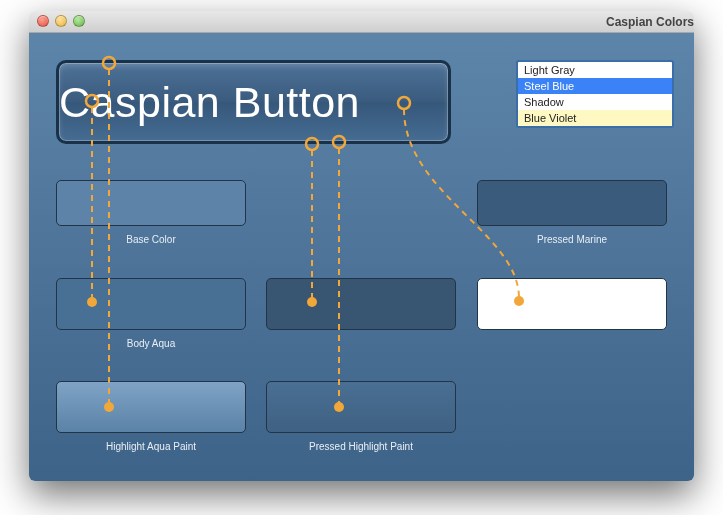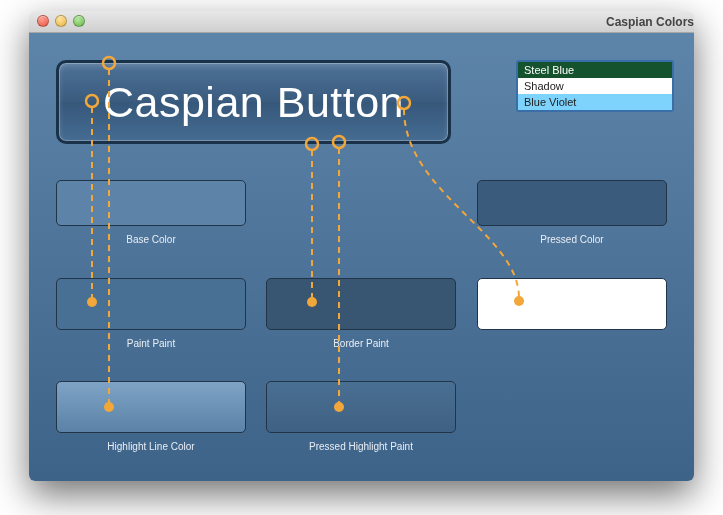--- a/index.html
+++ b/index.html
@@ -8,25 +8,25 @@
 .window{position:absolute;left:29px;top:11px;width:665px;height:470px;border-radius:6px;overflow:hidden;box-shadow:0 14px 36px rgba(0,0,0,.55)}
 .titlebar{height:22px;background:linear-gradient(#e8e8e8,#cfcfcf);border-bottom:1px solid #a8a8a8;position:relative;display:flex;align-items:center;justify-content:flex-end}
 .traffic{position:absolute;left:8px;top:4px;display:flex;gap:6px}
 .dot{width:12px;height:12px;border-radius:50%;border:1px solid rgba(0,0,0,.25);box-shadow:inset 0 1px 1px rgba(255,255,255,.5)}
 .dot.r{background:radial-gradient(circle at 40% 35%,#ff9f92,#e5503c)}
 .dot.y{background:radial-gradient(circle at 40% 35%,#ffe29a,#e6b13a)}
 .dot.g{background:radial-gradient(circle at 40% 35%,#b3eaa0,#69b währ43)}
 .dot.g{background:radial-gradient(circle at 40% 35%,#b3eaa0,#67b244)}
 .title{font-size:12px;font-weight:bold;color:#444}
 .content{position:relative;height:448px;background:linear-gradient(#5d84a9,#3e6388)}
-.bigbtn{position:absolute;left:27px;top:27px;width:395px;height:84px;border-radius:10px;border:3px solid #1a3249;background:linear-gradient(#4d7197,#3a5b7e 50%,#35577a 50%,#466c92);display:flex;align-items:center;justify-content:center;color:#fff;font-family:Georgia,serif;font-size:43px;letter-spacing:.5px;box-shadow:inset 0 0 0 1px rgba(255,255,255,.25),inset 0 3px 6px rgba(255,255,255,.18)}
+.bigbtn{position:absolute;left:27px;top:27px;width:395px;height:84px;border-radius:10px;border:3px solid #1a3249;background:linear-gradient(#4d7197,#3a5b7e 50%,#35577a 50%,#466c92);display:flex;align-items:center;color:#fff;font-family:Georgia,serif;font-size:43px;letter-spacing:.5px;box-shadow:inset 0 0 0 1px rgba(255,255,255,.25),inset 0 3px 6px rgba(255,255,255,.18)}
 .list{position:absolute;right:20px;top:27px;width:158px;background:#fff;border:2px solid #3a6ea8;border-radius:3px}
 .list-item{font-size:11px;padding:2px 6px;color:#222;cursor:pointer}
-.list-item.sel{background:#14532d;color:#fff}
-.list-item.alt{background:#7dd3fc}
+.list-item.sel{background:#3b82f6;color:#fff}
+.list-item.alt{background:#fef9c3}
 .swatch{position:absolute;width:190px}
 .sw-box{height:46px;border:1px solid #223548;border-radius:5px}
 .sw-box.tall{height:52px}
 .sw-label{text-align:center;font-size:10px;color:#e8eef5;margin-top:8px}
 .col1{left:27px}.col2{left:237px}.col3{left:448px}
 .row1{top:147px}.row2{top:245px}.row3{top:348px}
 .base{background:#5d84a8}
 .over{background:linear-gradient(#7ba0c3,#5e85aa)}
 .pressed{background:#3a5b7b}
 .body{background:#486f94}
@@ -52,49 +52,49 @@
       </div>
       <div class="title">Caspian Colors</div>
     </div>
     <div class="content">
 
       <div class="bigbtn">
         <span>Caspian Button</span>
       </div>
 
       <div class="list">
+        <div class="list-item">Light Gray</div>
         <div class="list-item sel">Steel Blue</div>
         <div class="list-item">Shadow</div>
         <div class="list-item alt">Blue Violet</div>
       </div>
 
       <div class="swatch col1 row1">
         <div class="sw-box base"></div>
         <div class="sw-label">Base Color</div>
       </div>
       <div class="swatch col3 row1">
         <div class="sw-box pressed"></div>
-        <div class="sw-label">Pressed Color</div>
+        <div class="sw-label">Pressed Marine</div>
       </div>
 
       <div class="swatch col1 row2">
         <div class="sw-box tall body"></div>
-        <div class="sw-label">Paint Paint</div>
+        <div class="sw-label">Body Aqua</div>
       </div>
       <div class="swatch col2 row2">
         <div class="sw-box tall border"></div>
-        <div class="sw-label">Border Paint</div>
       </div>
       <div class="swatch col3 row2">
         <div class="sw-box tall text"></div>
       </div>
 
       <div class="swatch col1 row3">
         <div class="sw-box tall hiline"></div>
-        <div class="sw-label">Highlight Line Color</div>
+        <div class="sw-label">Highlight Aqua Paint</div>
       </div>
       <div class="swatch col2 row3">
         <div class="sw-box tall shhl"></div>
         <div class="sw-label">Pressed Highlight Paint</div>
       </div>
 
       <svg class="overlay" width="665" height="448">
 
         <circle class="ring" cx="63" cy="68" r="6"></circle>
         <path class="conn" d="M63 74 L63 266"></path>

